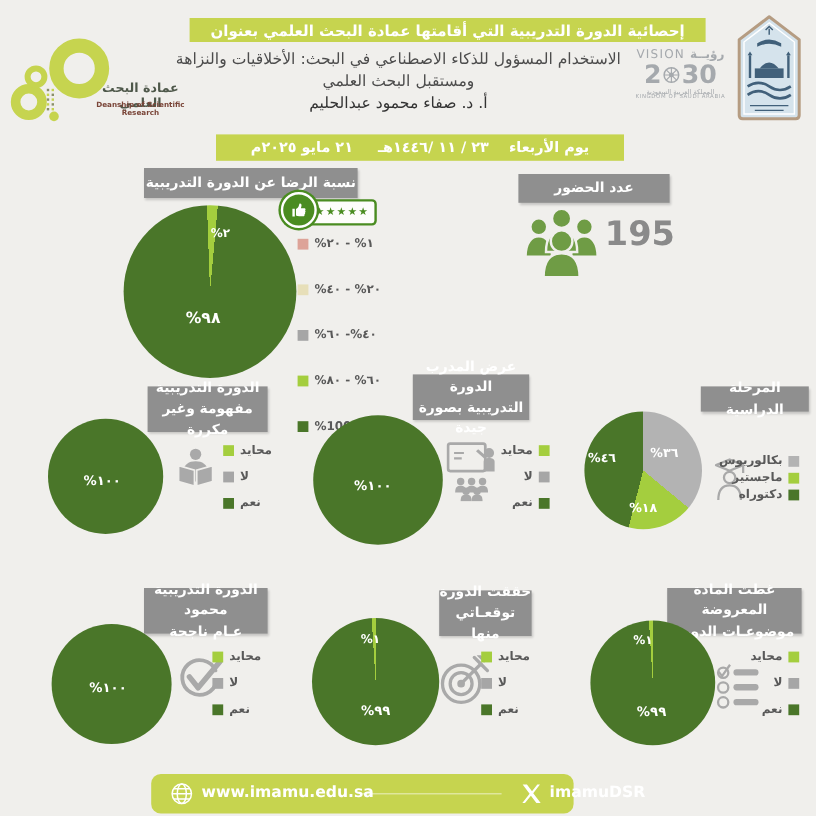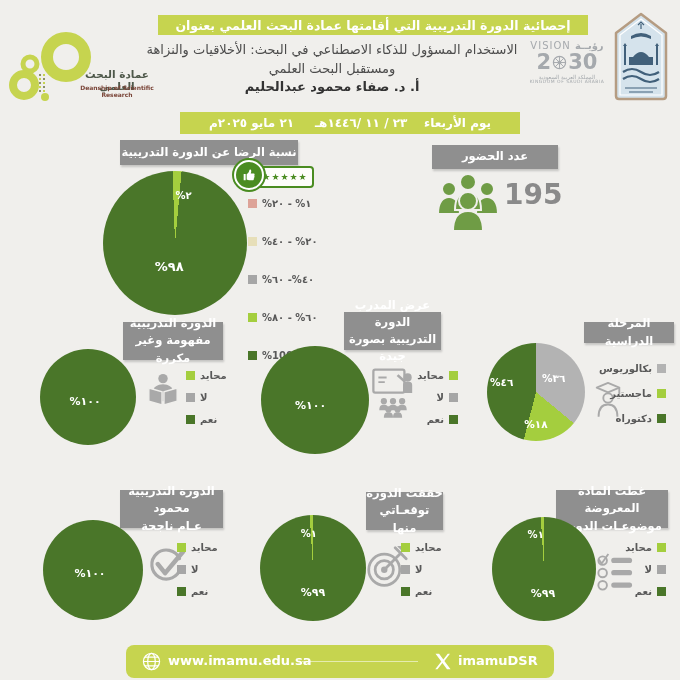--- a/index.html
+++ b/index.html
@@ -51,21 +51,21 @@
         <rect x="35" y="58" width="2" height="2"></rect>
       <rect x="31" y="62" width="2" height="2"></rect>
         <rect x="35" y="62" width="2" height="2" fill="#c6d44f"></rect>
     </g>
   </svg>
   <div class="abs rtl" style="left:76px;top:68px;width:82px;text-align:center;font-size:10.5px;font-weight:bold;color:#4e584a">عمادة البحث العلمي</div>
   <div class="abs" style="left:70px;top:84px;width:94px;text-align:center;font-size:6px;font-weight:bold;color:#7a4538">Deanship of Scientific Research</div>
 
   <div class="hdr-line rtl" style="top:61px">ومستقبل البحث العلمي</div>
   <div class="hdr-line rtl" style="top:42px">الاستخدام المسؤول للذكاء الاصطناعي في البحث: الأخلاقيات والنزاهة</div>
-  <div class="hdr-line rtl" style="top:79px;font-weight:bold;color:#333">أ. د. صفاء محمود عبدالحليم</div>
+  <div class="hdr-line rtl" style="top:79px;font-weight:normal;color:#333">أ. د. صفاء محمود عبدالحليم</div>
 
   <div class="vision" style="left:524px;top:40px;width:86px">
     <div style="font-size:10px;letter-spacing:1px">
       <span>VISION</span>
       <span class="rtl" style="font-weight:bold">رؤيــة</span>
     </div>
     <div style="font-size:21px;font-weight:bold;display:flex;align-items:center;justify-content:center;gap:1px">
       <span>2</span>
       <svg width="15" height="15" viewBox="0 0 16 16">
         <circle cx="8" cy="8" r="6.5" fill="none" stroke="#a5a9ad" stroke-width="1.3"></circle>
@@ -231,21 +231,21 @@
     <span class="plab num" style="left:15%;top:40%;font-size:10.5px">%٤٦</span>
   </div>
   <svg class="icon" style="left:592px;top:376px" width="32" height="42" viewBox="0 0 34 44">
     <g fill="none" stroke="#a9a9a9" stroke-width="2" stroke-linejoin="round">
       <path d="M5 12 L17 7 L29 12 L17 17 Z"></path>
       <path d="M29 12 L29 19"></path>
       <circle cx="17" cy="23" r="5"></circle>
       <path d="M7 43 C7 34 11 30 17 30 C23 30 27 34 27 43"></path>
     </g>
   </svg>
-  <div class="legend" style="left:596px;top:364px;width:70px;gap:16px">
+  <div class="legend" style="left:596px;top:380px;width:70px;gap:5px">
     <div class="lrow r">
         <span class="ltx rtl">بكالوريوس</span>
         <span class="mk" style="background: rgb(179, 179, 179);"></span>
       </div>
     <div class="lrow r">
         <span class="ltx rtl">ماجستير</span>
         <span class="mk" style="background: rgb(164, 206, 62);"></span>
       </div>
     <div class="lrow r">
         <span class="ltx rtl">دكتوراه</span>
@@ -339,21 +339,21 @@
     <div class="lrow r">
         <span class="ltx rtl">لا</span>
         <span class="mk" style="background: rgb(166, 166, 166);"></span>
       </div>
     <div class="lrow r">
         <span class="ltx rtl">نعم</span>
         <span class="mk" style="background: rgb(74, 118, 41);"></span>
       </div>
   </div>
 
-  <div class="footer-bar" style="left:126px;top:645px;width:428px;height:33px">
+  <div class="footer-bar" style="left:126px;top:645px;width:352px;height:33px">
     <svg class="abs" style="left:16px;top:7px" width="19" height="19" viewBox="0 0 20 20">
       <g fill="none" stroke="#fff" stroke-width="1.3">
         <circle cx="10" cy="10" r="8.5"></circle>
         <ellipse cx="10" cy="10" rx="4" ry="8.5"></ellipse>
         <path d="M1.5 10 h17 M3 5.5 h14 M3 14.5 h14"></path>
       </g>
     </svg>
     <div class="fwhite" style="left:42px;top:8px;font-size:13px">www.imamu.edu.sa</div>
     <div class="abs" style="left:176px;top:16px;width:116px;height:1px;background:rgba(255,255,255,.55)"></div>
     <svg class="abs" style="left:308px;top:8px" width="17" height="17" viewBox="0 0 20 20">

